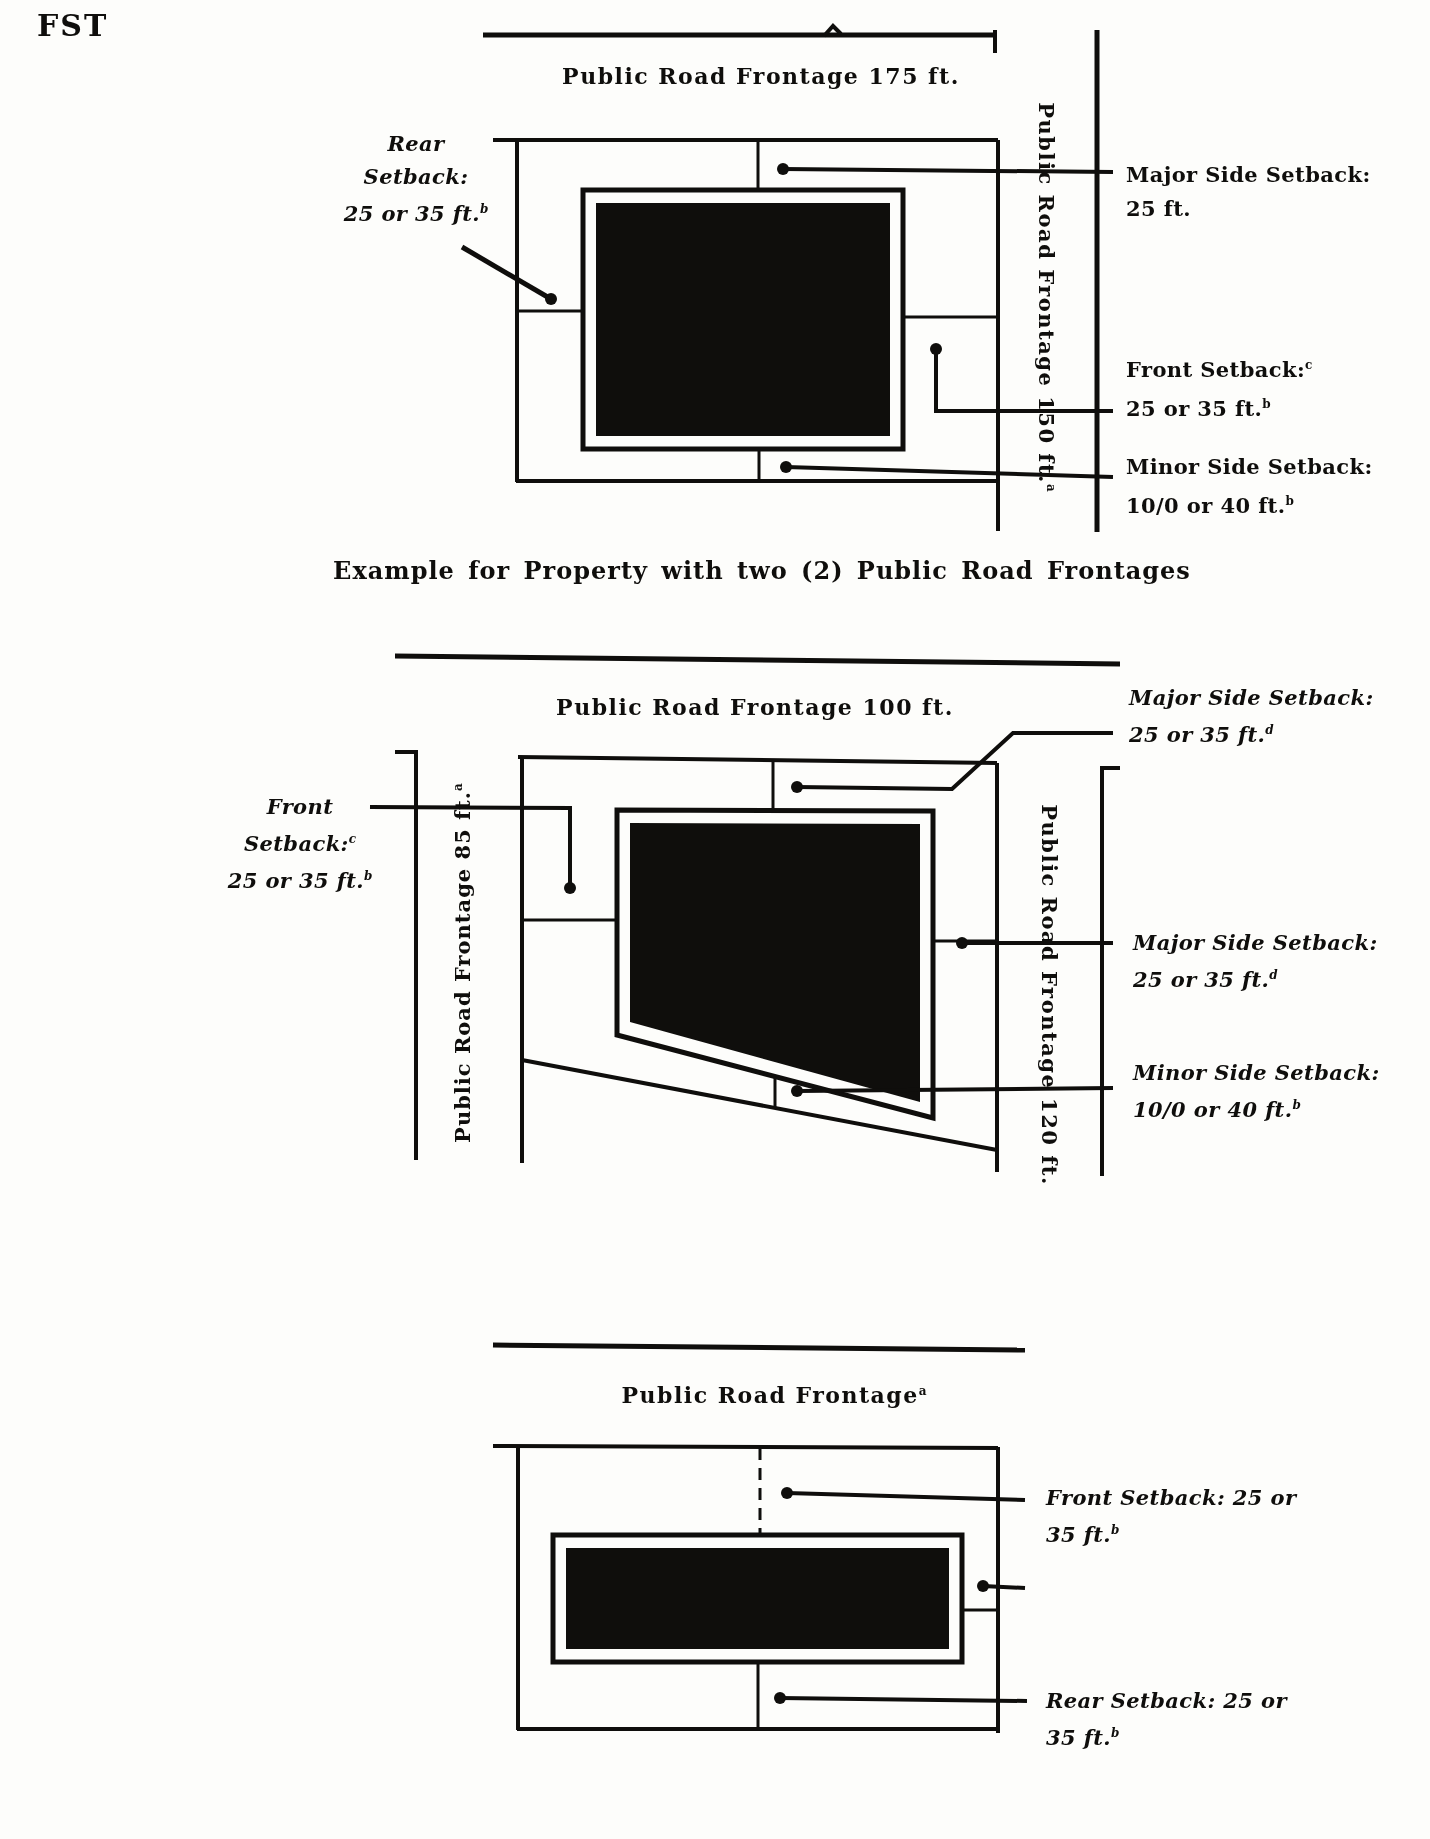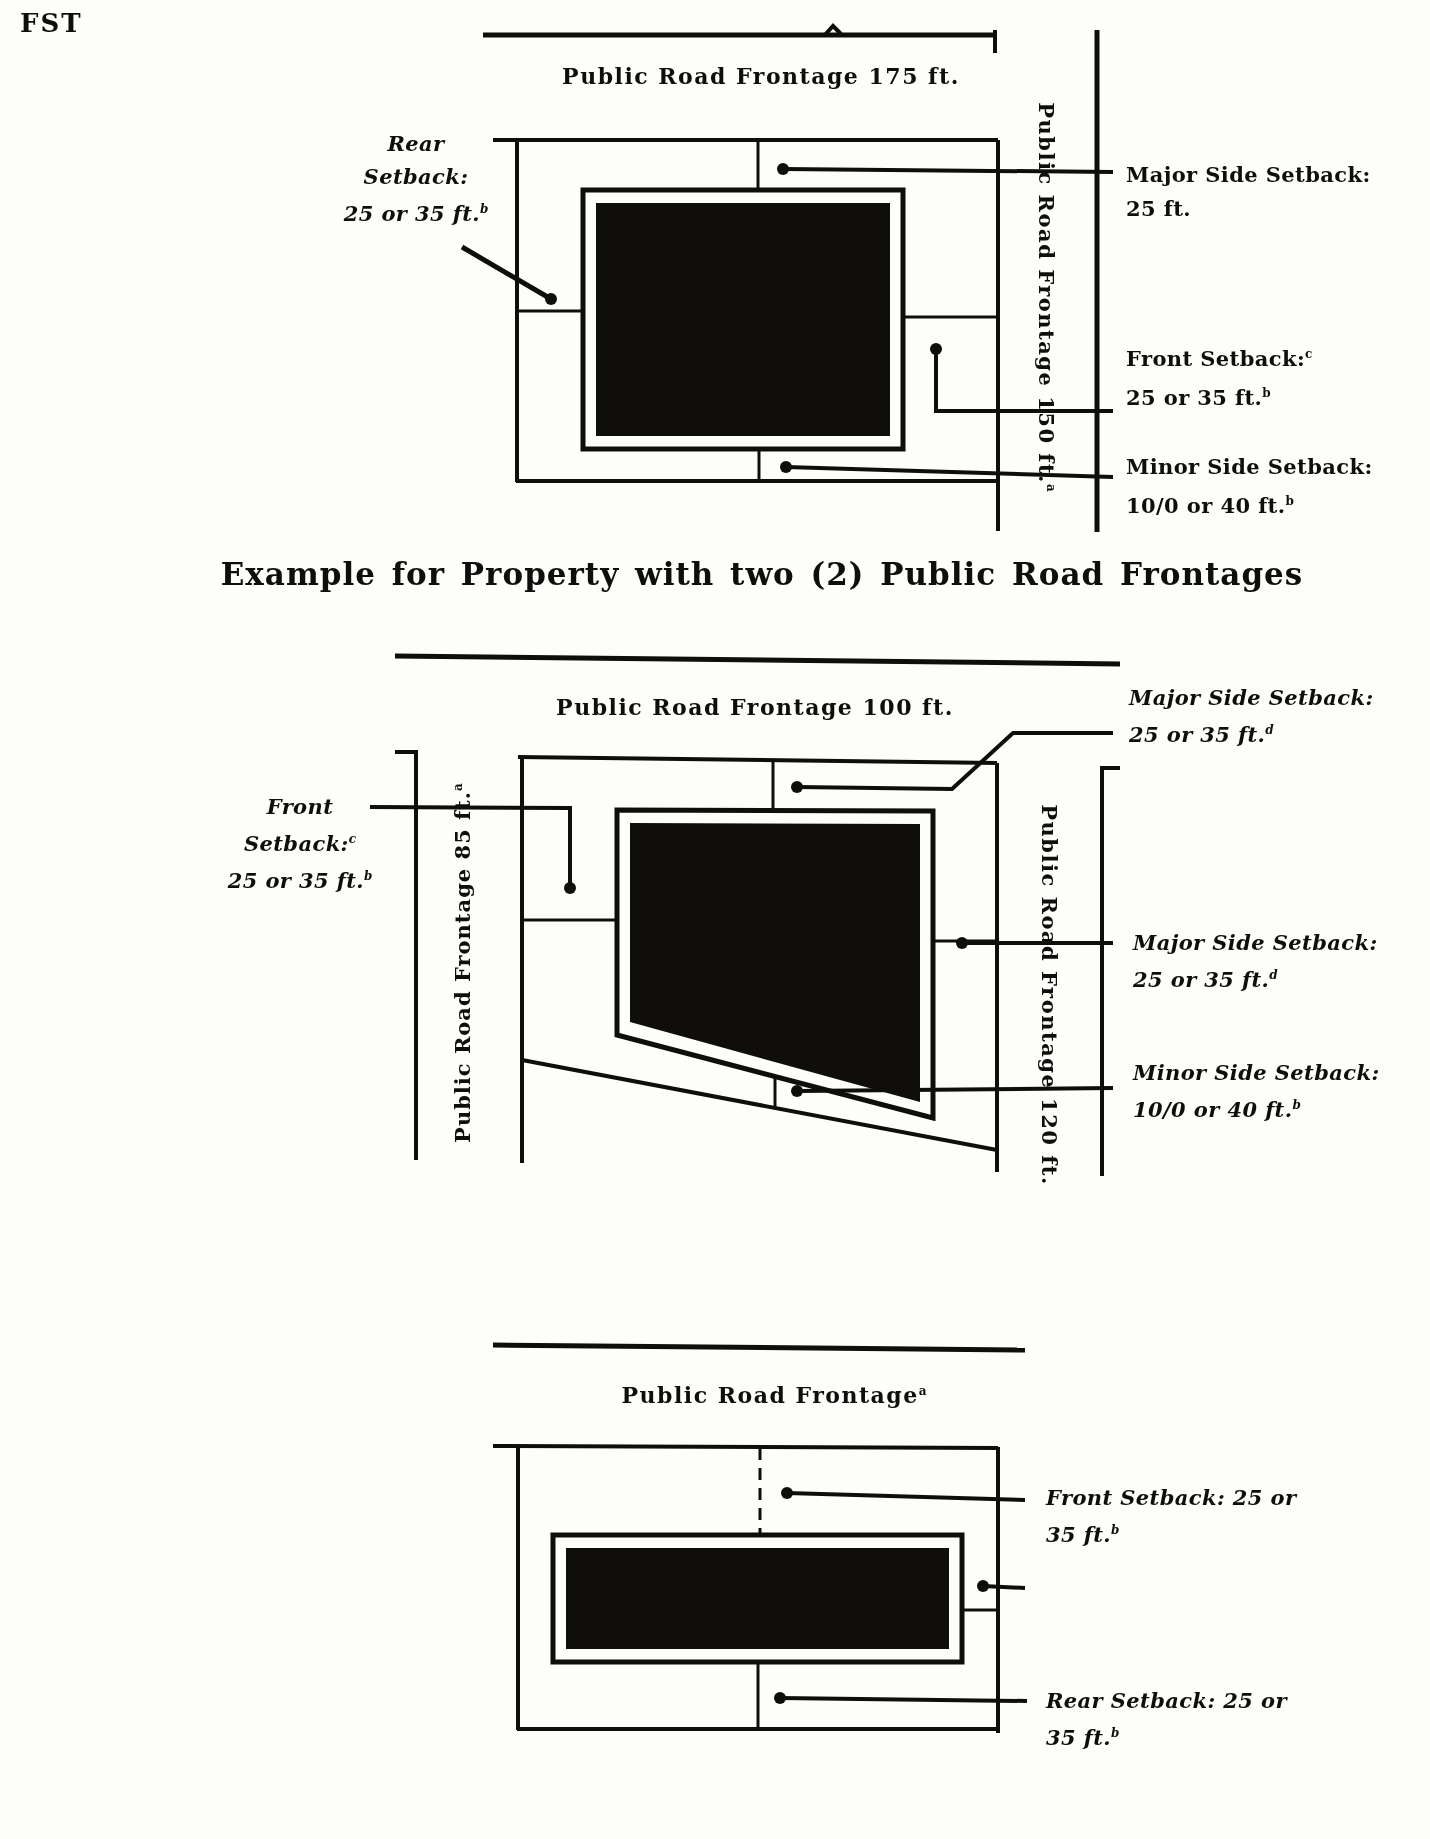--- a/index.html
+++ b/index.html
@@ -3,23 +3,23 @@
 <meta charset="utf-8">
 <style>
   html,body{margin:0;padding:0;background:#e8e8e4;}
   .page{
     position:relative;width:1430px;height:1839px;margin:0 auto;
     background:#fdfdfb;color:#0f0e0c;overflow:hidden;
     font-family:"DejaVu Serif","Liberation Serif",serif;
   }
   svg.geo{position:absolute;left:0;top:0;}
   .txt{position:absolute;font-weight:700;white-space:nowrap;color:#0f0e0c;}
-  .corner{font-size:26px;letter-spacing:2px;}
+  .corner{font-size:30px;letter-spacing:2px;margin-left:17px;}
   .title{font-size:22px;letter-spacing:1.5px;transform:translateX(-50%);margin-left:16px;}
-  .caption{font-size:31px;letter-spacing:1px;word-spacing:4px;transform:translateX(-50%);}
+  .caption{font-size:24px;letter-spacing:1px;word-spacing:4px;transform:translateX(-50%);}
   .lbl{font-size:21px;line-height:34px;letter-spacing:0.4px;}
   .lbl2{font-size:21px;line-height:33px;letter-spacing:0.4px;font-style:italic;}
   .ctr{transform:translateX(-50%);text-align:center;}
   .vert-down{transform:translate(-50%,-50%) rotate(90deg);font-size:21px;letter-spacing:1.5px;}
   .vert-up{transform:translate(-50%,-50%) rotate(-90deg);font-size:21px;letter-spacing:1px;}
   sup{font-size:12px;font-weight:700;vertical-align:super;letter-spacing:0;}
 </style>
 </head>
 <body>
 
@@ -124,21 +124,21 @@
     <div>Rear</div>
     <div>Setback:</div>
     <div><span>25 or 35 ft.</span><sup>b</sup></div>
   </div>
 
   <div class="txt lbl" style="left:1126px;top:158px;">
     <div>Major Side Setback:</div>
     <div>25 ft.</div>
   </div>
 
-  <div class="txt lbl" style="left:1126px;top:337px;">
+  <div class="txt lbl" style="left:1126px;top:348px;">
     <div><span>Front Setback:</span><sup>c</sup></div>
     <div><span>25 or 35 ft.</span><sup>b</sup></div>
   </div>
 
   <div class="txt lbl" style="left:1126px;top:450px;">
     <div>Minor Side Setback:</div>
     <div><span>10/0 or 40 ft.</span><sup>b</sup></div>
   </div>
 
   <div class="txt caption" style="left:762px;top:556px;">Example for Property with two (2) Public Road Frontages</div>

